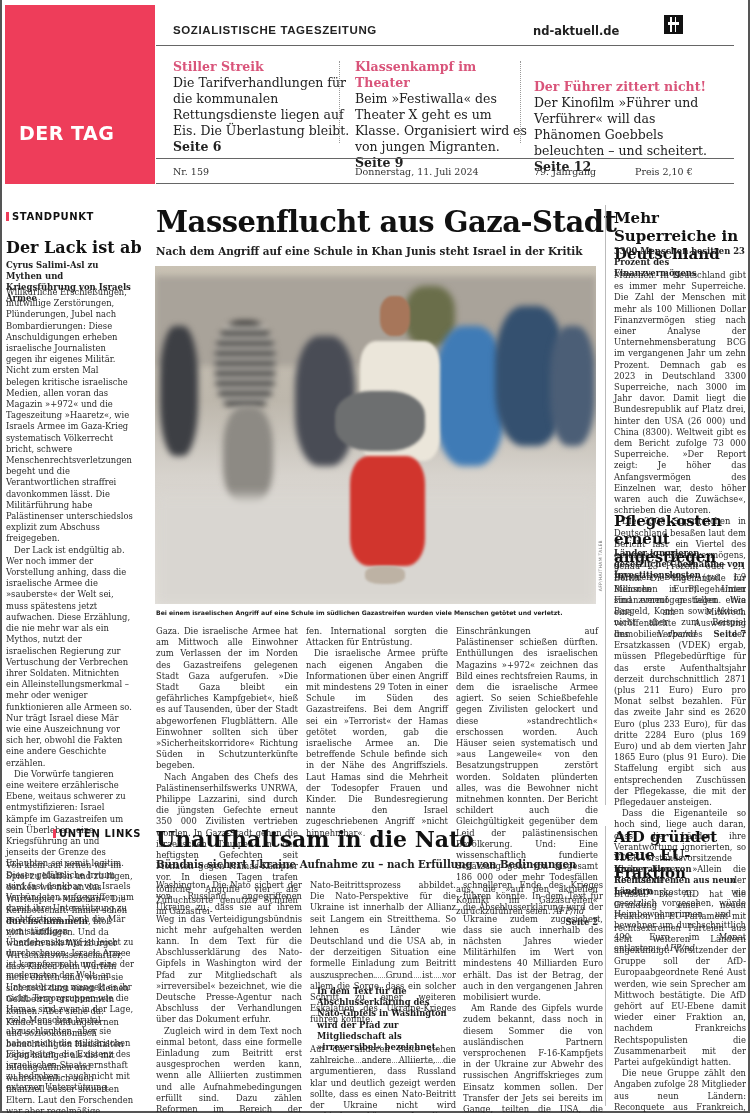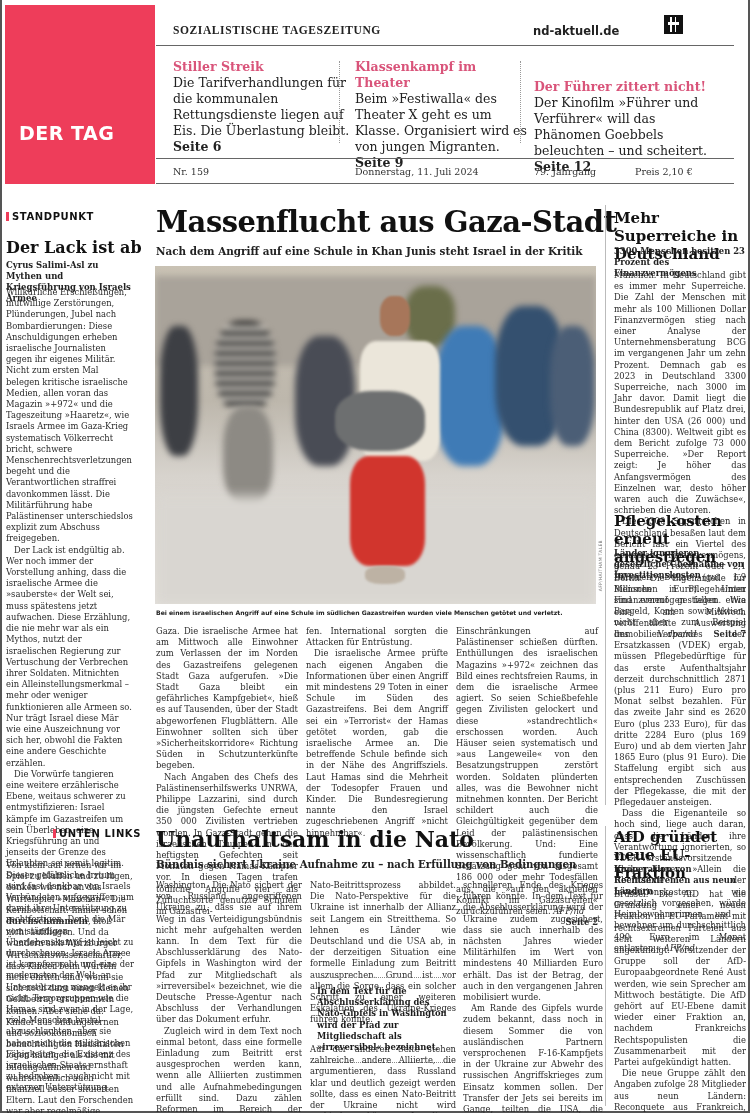--- a/index.html
+++ b/index.html
@@ -22,21 +22,21 @@
   .logo .nd {
     position: absolute; left: 10px; top: 4px;
     font-family: "DejaVu Serif", serif; font-size: 104px; line-height: 1; letter-spacing: -4px;
   }
   .logo .dertag {
     position: absolute; left: 14px; top: 117px;
     font-family: "DejaVu Sans", sans-serif; font-weight: bold; font-size: 19px; letter-spacing: 0.5px;
   }
   .tagline {
     position: absolute; left: 173px; top: 24px;
-    font-family: Liberation Serif, serif; font-weight: bold; font-size: 11.5px; letter-spacing: 0.6px;
+    font-family: Liberation Sans, sans-serif; font-weight: bold; font-size: 11.5px; letter-spacing: 0.6px;
   }
   .site {
     position: absolute; left: 533px; top: 24px;
     font-family: "DejaVu Sans", sans-serif; font-weight: bold; font-size: 11.5px;
   }
   .qr {
     position: absolute; left: 664px; top: 15px; width: 19px; height: 19px;
     background:
       linear-gradient(90deg, #111 0 30%, transparent 30% 40%, #111 40% 60%, transparent 60% 70%, #111 70%),
       #fff;

